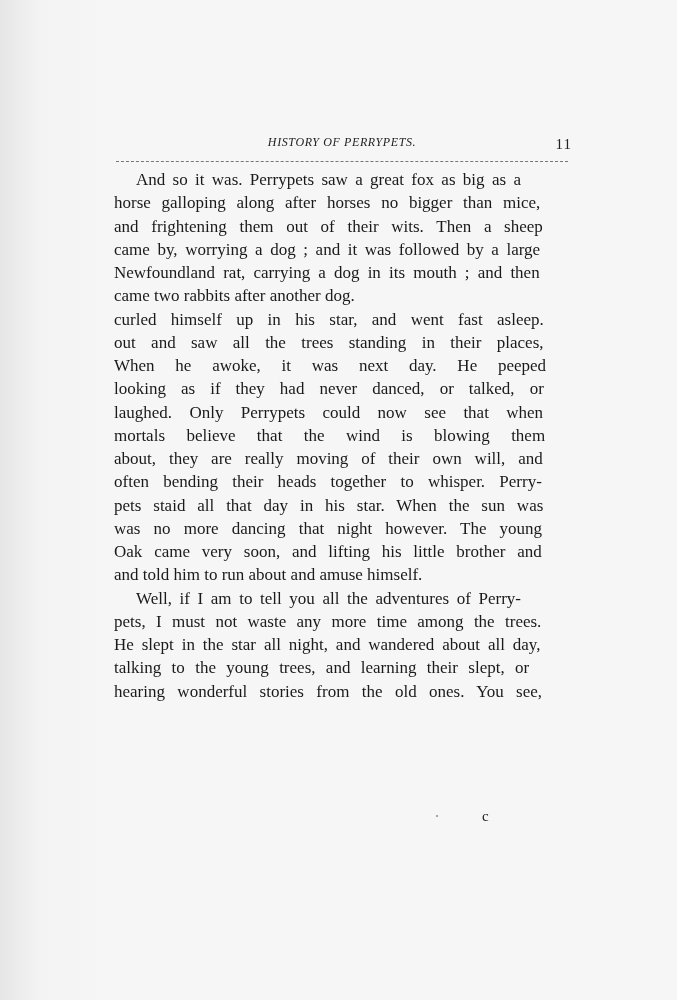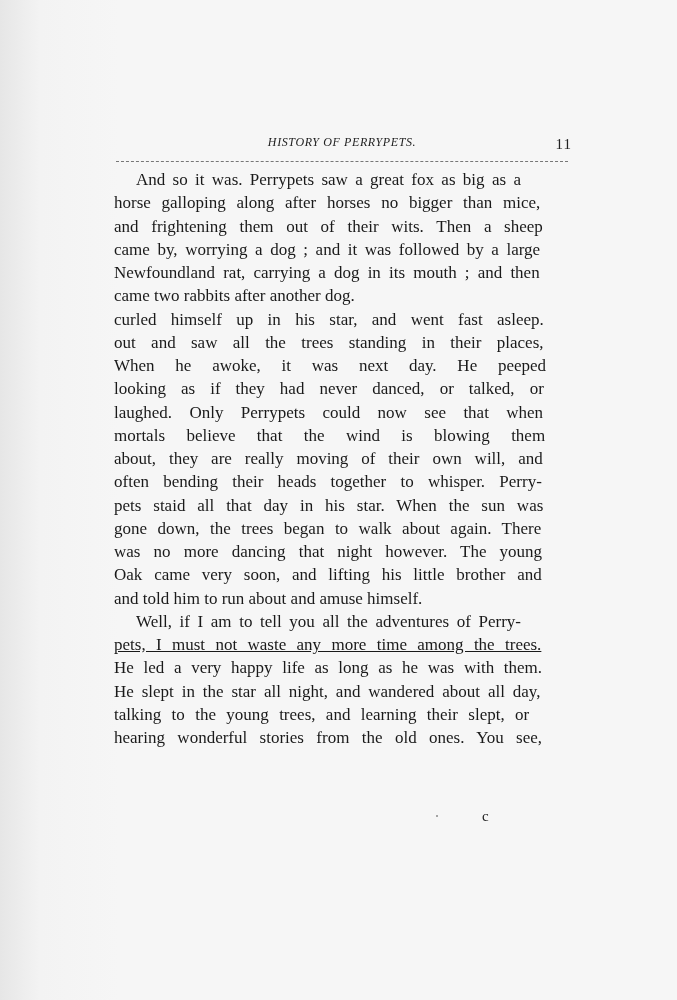--- a/index.html
+++ b/index.html
@@ -121,29 +121,27 @@
     <p class="para">
       <span class="line" style="white-space: nowrap; display: block; word-spacing: 10.1111px; text-align-last: left;">curled himself up in his star, and went fast asleep.</span>
       <span class="line" style="white-space: nowrap; display: block; word-spacing: 11.1111px; text-align-last: left;">out and saw all the trees standing in their places,</span>
       <span class="line" style="white-space: nowrap; display: block; word-spacing: 16.5px; text-align-last: left;">When he awoke, it was next day. He peeped</span>
       <span class="line" style="white-space: nowrap; display: block; word-spacing: 10.7778px; text-align-last: left;">looking as if they had never danced, or talked, or</span>
       <span class="line" style="white-space: nowrap; display: block; word-spacing: 13.1429px; text-align-last: left;">laughed. Only Perrypets could now see that when</span>
       <span class="line" style="white-space: nowrap; display: block; word-spacing: 17.1429px; text-align-last: left;">mortals believe that the wind is blowing them</span>
       <span class="line" style="white-space: nowrap; display: block; word-spacing: 8.66667px; text-align-last: left;">about, they are really moving of their own will, and</span>
       <span class="line" style="white-space: nowrap; display: block; word-spacing: 10px; text-align-last: left;">often bending their heads together to whisper. Perry-</span>
       <span class="line" style="white-space: nowrap; display: block; word-spacing: 7.63636px; text-align-last: left;">pets staid all that day in his star. When the sun was</span>
-      <span class="line" style="white-space: nowrap; display: block; word-spacing: 6.22222px; text-align-last: left;">gone down, the trees began to walk about again. There</span>
       <span class="line" style="white-space: nowrap; display: block; word-spacing: 8.875px; text-align-last: left;">was no more dancing that night however. The young</span>
       <span class="line" style="white-space: nowrap; display: block; word-spacing: 7.55556px; text-align-last: left;">Oak came very soon, and lifting his little brother and</span>
       <span class="line last">and told him to run about and amuse himself.</span>
     </p>
     <p class="para">
       <span class="line indent" style="white-space: nowrap; display: block; word-spacing: 3.36364px; text-align-last: left;">Well, if I am to tell you all the adventures of Perry-</span>
-      <span class="line" style="white-space: nowrap; display: block; word-spacing: 6.1px; text-align-last: left; text-decoration: underline;">pets, I must not waste any more time among the trees.</span>
-      <span class="line" style="white-space: nowrap; display: block; word-spacing: 5.41667px; text-align-last: left;">He led a very happy life as long as he was with them.</span>
+      <span class="line" style="white-space: nowrap; display: block; word-spacing: 6.1px; text-align-last: left;">pets, I must not waste any more time among the trees.</span>
       <span class="line" style="white-space: nowrap; display: block; word-spacing: 3.63636px; text-align-last: left;">He slept in the star all night, and wandered about all day,</span>
       <span class="line" style="white-space: nowrap; display: block; word-spacing: 6.11111px; text-align-last: left;">talking to the young trees, and learning their slept, or</span>
       <span class="line" style="white-space: nowrap; display: block; word-spacing: 8.125px; text-align-last: left;">hearing wonderful stories from the old ones. You see,</span>
     </p>
   </div>
 
   <div class="speck"></div>
   <div class="signature">c</div>
 
 </div>

